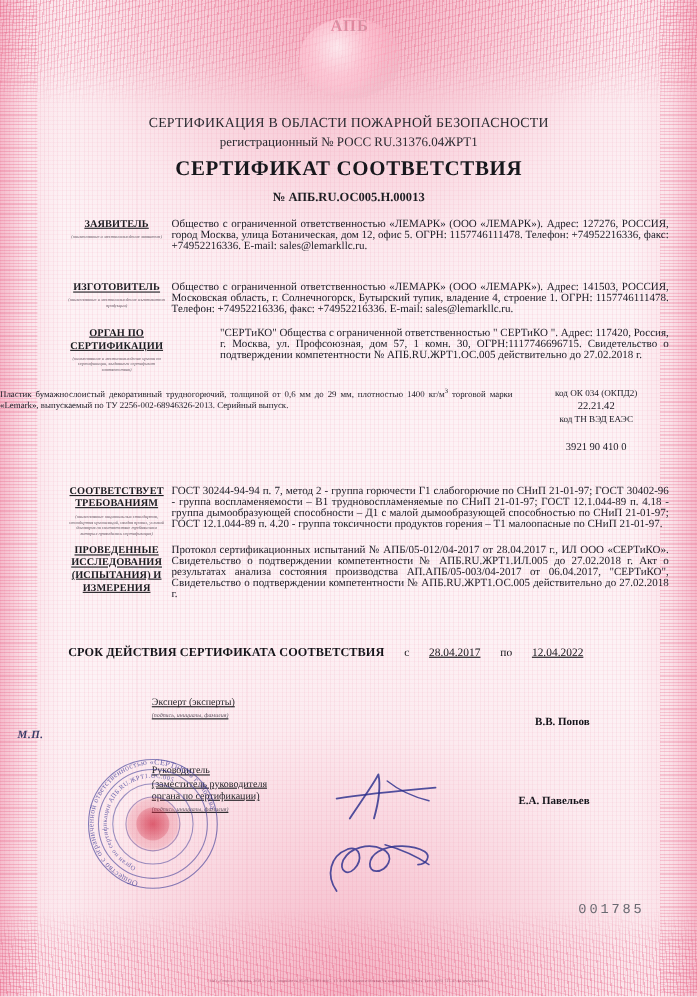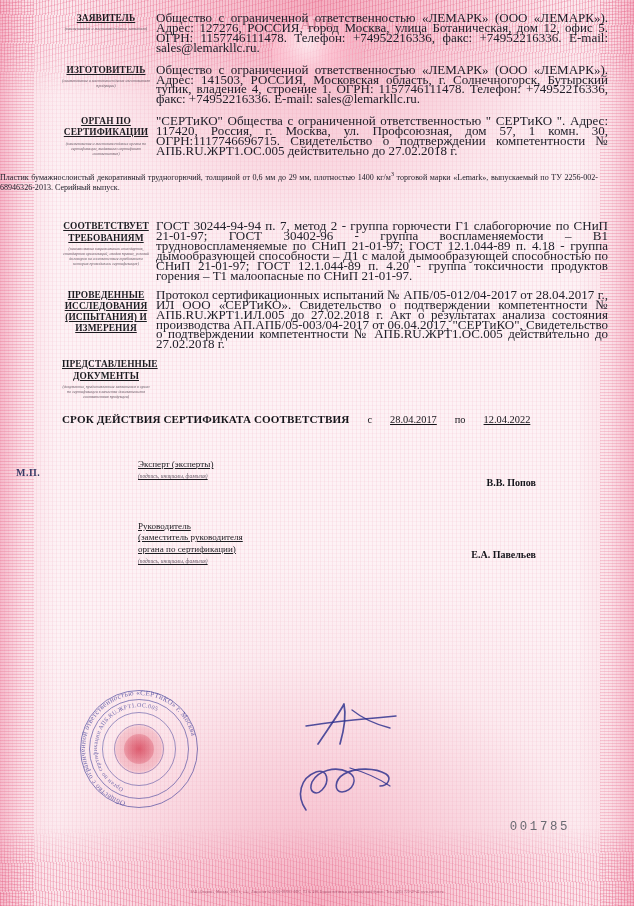--- a/index.html
+++ b/index.html
@@ -57,61 +57,61 @@
   .hdr .l2{font-size:11.8px;color:#2a2a30;margin-top:3px;}
   .hdr .l3{font-size:19px;font-weight:bold;letter-spacing:.6px;color:#17171c;margin-top:6px;}
   .hdr .l4{font-size:11.4px;font-weight:bold;color:#1d1d22;margin-top:9px;}
 
   .rows{margin-top:13px;padding:0 26px 0 0;}
   .row{display:flex;align-items:flex-start;margin-bottom:9px;}
   .lbl{width:88px;min-width:88px;margin-left:62px;text-align:center;padding-right:6px;}
   .lbl .t{font-size:9.4px;font-weight:bold;letter-spacing:.1px;color:#1b1b20;
           text-decoration:underline;text-underline-offset:1px;line-height:11.2px;}
   .lbl .s{font-size:4.1px;line-height:5.1px;color:#6a5a66;font-style:italic;margin-top:2px;}
-  .val{flex:1;font-size:13px;line-height:9.9px;color:#20202a;text-align:justify;}
+  .val{flex:1;font-size:10px;line-height:9.9px;color:#20202a;text-align:justify;}
   .val.just{text-align:justify;text-justify:inter-word;}
   .sup{font-size:6px;vertical-align:super;}
 
   .prodwrap{display:flex;flex:1;}
   .prodtext{flex:1;padding-right:10px;font-size:8.05px;line-height:9.9px;text-align:justify;color:#20202a;}
   .codes{width:132px;min-width:132px;text-align:center;font-size:8.3px;color:#20202a;line-height:12px;}
   .codes .big{font-size:9.6px;}
   .codes .sp{height:13px;}
 
   .term{display:flex;align-items:baseline;margin:14px 0 0 62px;font-size:11.1px;font-weight:bold;color:#15151a;}
-  .term .t1{letter-spacing:.1px;}
+  .term .t1{letter-spacing:.1px;margin-top:28px;}
   .term .kv{margin-left:18px;font-weight:normal;font-size:10.4px;}
   .term .u{text-decoration:underline;font-weight:normal;}
 
   .sig{position:relative;margin:16px 0 0 0;height:150px;}
   .sigblock{position:absolute;left:138px;top:12px;width:470px;}
   .sigrow{position:relative;height:62px;}
   .role{font-size:9.1px;color:#1b1b20;line-height:11.4px;text-decoration:underline;text-underline-offset:1px;}
   .role .sub{font-size:5.4px;font-style:italic;color:#5f5260;text-decoration:none;display:block;margin-top:1px;}
   .name{position:absolute;right:72px;top:28px;font-size:10px;font-weight:bold;color:#14141a;white-space:nowrap;}
   .name.second{top:18px;}
 
-  .mp{position:absolute;left:16px;top:26px;font-size:10px;font-weight:bold;color:#3a3a66;letter-spacing:.5px;}
+  .mp{position:absolute;left:16px;top:48px;font-size:10px;font-weight:bold;color:#3a3a66;letter-spacing:.5px;font-style:italic;}
 
   .stamp{position:absolute;left:80px;top:690px;width:118px;height:118px;pointer-events:none;}
   .stamp .ring{position:absolute;inset:0;border:1.6px solid rgba(60,58,150,.62);border-radius:50%;}
   .stamp .ring2{position:absolute;inset:9px;border:1px solid rgba(60,58,150,.58);border-radius:50%;}
   .stamp .ring3{position:absolute;inset:22px;border:1px solid rgba(60,58,150,.5);border-radius:50%;}
   .stamp .ring4{position:absolute;inset:34px;border:1px solid rgba(60,58,150,.45);border-radius:50%;}
   .stamp .core{position:absolute;left:33px;top:33px;width:52px;height:52px;border-radius:50%;
       background:radial-gradient(circle, rgba(214,38,60,.30) 0%, rgba(214,38,60,.16) 60%, rgba(214,38,60,0) 70%);}
   .stamp .flame{position:absolute;left:44px;top:44px;width:30px;height:30px;border-radius:50%;
       background:radial-gradient(circle, rgba(205,30,55,.55), rgba(205,30,55,.22) 70%, rgba(205,30,55,0));}
   .stamp svg{position:absolute;inset:0;}
   .stamp text{fill:rgba(58,56,148,.72);font-family:"Liberation Serif",serif;font-size:7.2px;letter-spacing:.3px;}
 
   .ink{position:absolute;pointer-events:none;}
   .ink path{fill:none;stroke:#2b2e8c;stroke-opacity:.82;stroke-linecap:round;stroke-linejoin:round;}
 
-  .serial{position:absolute;right:64px;top:820px;font-family:"Liberation Mono", monospace;
+  .serial{position:absolute;right:48px;top:820px;font-family:"Liberation Mono", monospace;
           font-size:12.4px;letter-spacing:2.6px;color:#6a6a72;}
 
   .footmicro{position:absolute;left:0;right:0;bottom:12px;text-align:center;font-size:3.3px;
              color:rgba(150,60,90,.85);letter-spacing:.2px;}
 </style>
 </head>
 <body>
 
 <div class="page">
 
@@ -119,76 +119,82 @@
   <div class="band bottom"></div>
   <div class="edge-l"></div>
   <div class="edge-r"></div>
 
   <div class="hologram">
     <span>АПБ</span>
   </div>
 
   <div class="content">
 
+    <div class="hdr">
+      <div class="l1">СЕРТИФИКАЦИЯ В ОБЛАСТИ ПОЖАРНОЙ БЕЗОПАСНОСТИ</div>
+      <div class="l2">регистрационный № РОСС RU.31376.04ЖРТ1</div>
+      <div class="l3">СЕРТИФИКАТ СООТВЕТСТВИЯ</div>
+      <div class="l4">№ АПБ.RU.ОС005.Н.00013</div>
+    </div>
 
     <div class="rows">
 
       <div class="row">
         <div class="lbl">
           <div class="t">ЗАЯВИТЕЛЬ</div>
           <div class="s">(наименование и местонахождение заявителя)</div>
         </div>
         <div class="val just">Общество с ограниченной ответственностью «ЛЕМАРК» (ООО «ЛЕМАРК»). Адрес: 127276, РОССИЯ, город Москва, улица Ботаническая, дом 12, офис 5. ОГРН: 1157746111478. Телефон: +74952216336, факс: +74952216336. E-mail: sales@lemarkllc.ru.</div>
       </div>
 
-      <div class="row" style="margin-top:12px;">
+      <div class="row" style="margin-top:28px;">
         <div class="lbl">
           <div class="t">ИЗГОТОВИТЕЛЬ</div>
           <div class="s">(наименование и местонахождение изготовителя продукции)</div>
         </div>
         <div class="val just">Общество с ограниченной ответственностью «ЛЕМАРК» (ООО «ЛЕМАРК»). Адрес: 141503, РОССИЯ, Московская область, г. Солнечногорск, Бутырский тупик, владение 4, строение 1. ОГРН: 1157746111478. Телефон: +74952216336, факс: +74952216336. E-mail: sales@lemarkllc.ru.</div>
       </div>
 
-      <div class="row" style="margin-top:12px;">
+      <div class="row" style="margin-top:12px;gap:44px;">
         <div class="lbl">
           <div class="t">ОРГАН ПО СЕРТИФИКАЦИИ</div>
           <div class="s">(наименование и местонахождение органа по сертификации, выдавшего сертификат соответствия)</div>
         </div>
         <div class="val just">"СЕРТиКО" Общества с ограниченной ответственностью " СЕРТиКО ". Адрес: 117420, Россия, г. Москва, ул. Профсоюзная, дом 57, 1 комн. 30, ОГРН:1117746696715. Свидетельство о подтверждении компетентности № АПБ.RU.ЖРТ1.ОС.005 действительно до 27.02.2018 г.</div>
       </div>
 
       <div class="row" style="margin-top:14px;">
         <div class="prodwrap">
           <div class="prodtext"><span>Пластик бумажнослоистый декоративный трудногорючий, толщиной от 0,6 мм до 29 мм, плотностью 1400 кг/м</span><span class="sup">3</span><span> торговой марки «Lemark», выпускаемый по ТУ 2256-002-68946326-2013. Серийный выпуск.</span></div>
+          <div class="codes">
+            <div>код ОК 034 (ОКПД2)</div>
+            <div class="big">22.21.42</div>
+            <div>код ТН ВЭД ЕАЭС</div>
+            <div class="sp"></div>
+            <div class="big">3921 90 410 0</div>
+          </div>
         </div>
       </div>
 
       <div class="row" style="margin-top:29px;">
         <div class="lbl">
           <div class="t">СООТВЕТСТВУЕТ ТРЕБОВАНИЯМ</div>
           <div class="s">(наименование национальных стандартов, стандартов организаций, сводов правил, условий договоров на соответствие требованиям которых проводилась сертификация)</div>
         </div>
         <div class="val just">ГОСТ 30244-94-94 п. 7, метод 2 - группа горючести Г1 слабогорючие по СНиП 21-01-97; ГОСТ 30402-96 - группа воспламеняемости – В1 трудновоспламеняемые по СНиП 21-01-97; ГОСТ 12.1.044-89 п. 4.18 - группа дымообразующей способности – Д1 с малой дымообразующей способностью по СНиП 21-01-97; ГОСТ 12.1.044-89 п. 4.20 - группа токсичности продуктов горения – Т1 малоопасные по СНиП 21-01-97.</div>
       </div>
 
       <div class="row" style="margin-top:4px;">
         <div class="lbl">
           <div class="t">ПРОВЕДЕННЫЕ ИССЛЕДОВАНИЯ (ИСПЫТАНИЯ) И ИЗМЕРЕНИЯ</div>
           <div class="s"></div>
         </div>
         <div class="val just">Протокол сертификационных испытаний № АПБ/05-012/04-2017 от 28.04.2017 г., ИЛ ООО «СЕРТиКО». Свидетельство о подтверждении компетентности № АПБ.RU.ЖРТ1.ИЛ.005 до 27.02.2018 г. Акт о результатах анализа состояния производства АП.АПБ/05-003/04-2017 от 06.04.2017, "СЕРТиКО", Свидетельство о подтверждении компетентности № АПБ.RU.ЖРТ1.ОС.005 действительно до 27.02.2018 г.</div>
       </div>
 
-      <div class="row" style="margin-top:10px;">
-        <div class="lbl">
-          <div class="t">ПРЕДСТАВЛЕННЫЕ ДОКУМЕНТЫ</div>
-          <div class="s">(документы, представленные заявителем в орган по сертификации в качестве доказательств соответствия продукции)</div>
-        </div>
-        <div class="val just"></div>
-      </div>
 
     </div>
 
     <div class="term">
       <span class="t1">СРОК ДЕЙСТВИЯ СЕРТИФИКАТА СООТВЕТСТВИЯ</span>
       <span class="kv">с</span>
       <span class="kv u">28.04.2017</span>
       <span class="kv">по</span>
       <span class="kv u">12.04.2022</span>
     </div>

